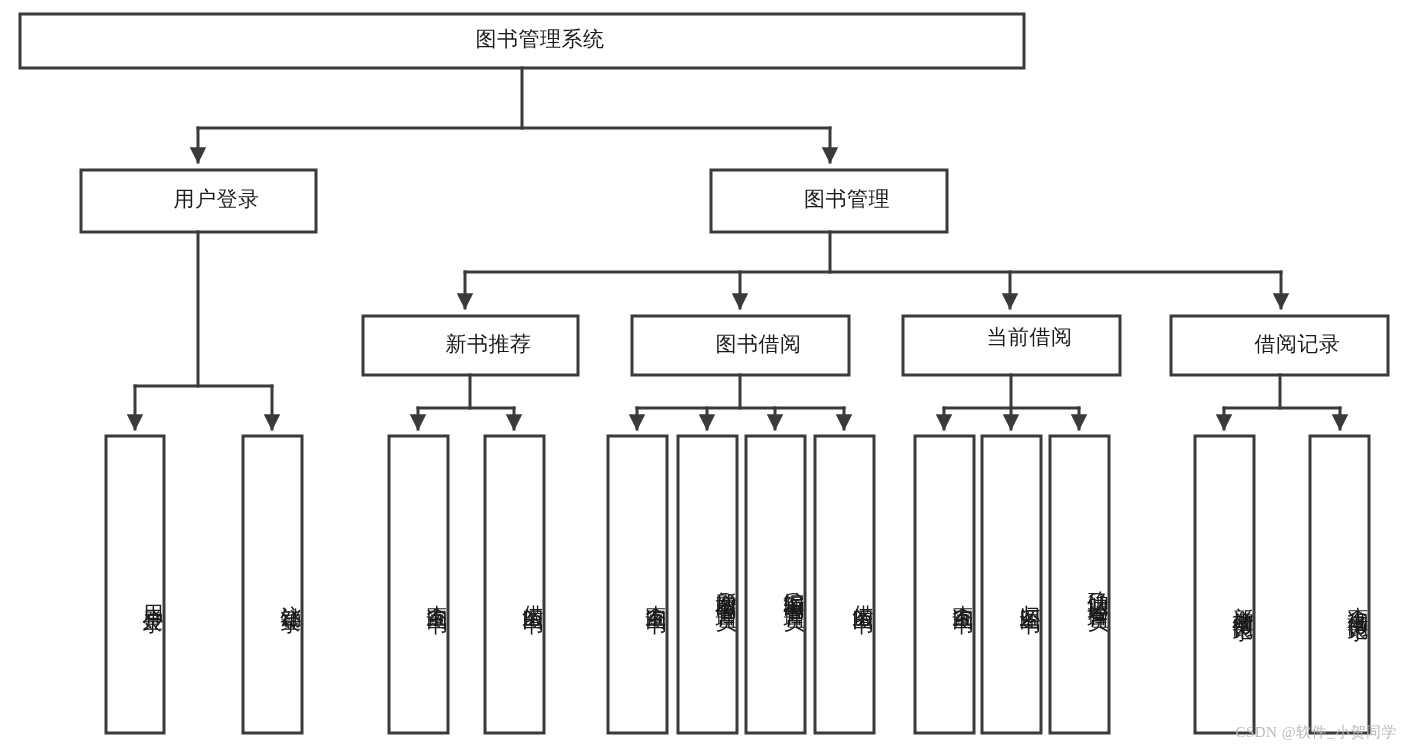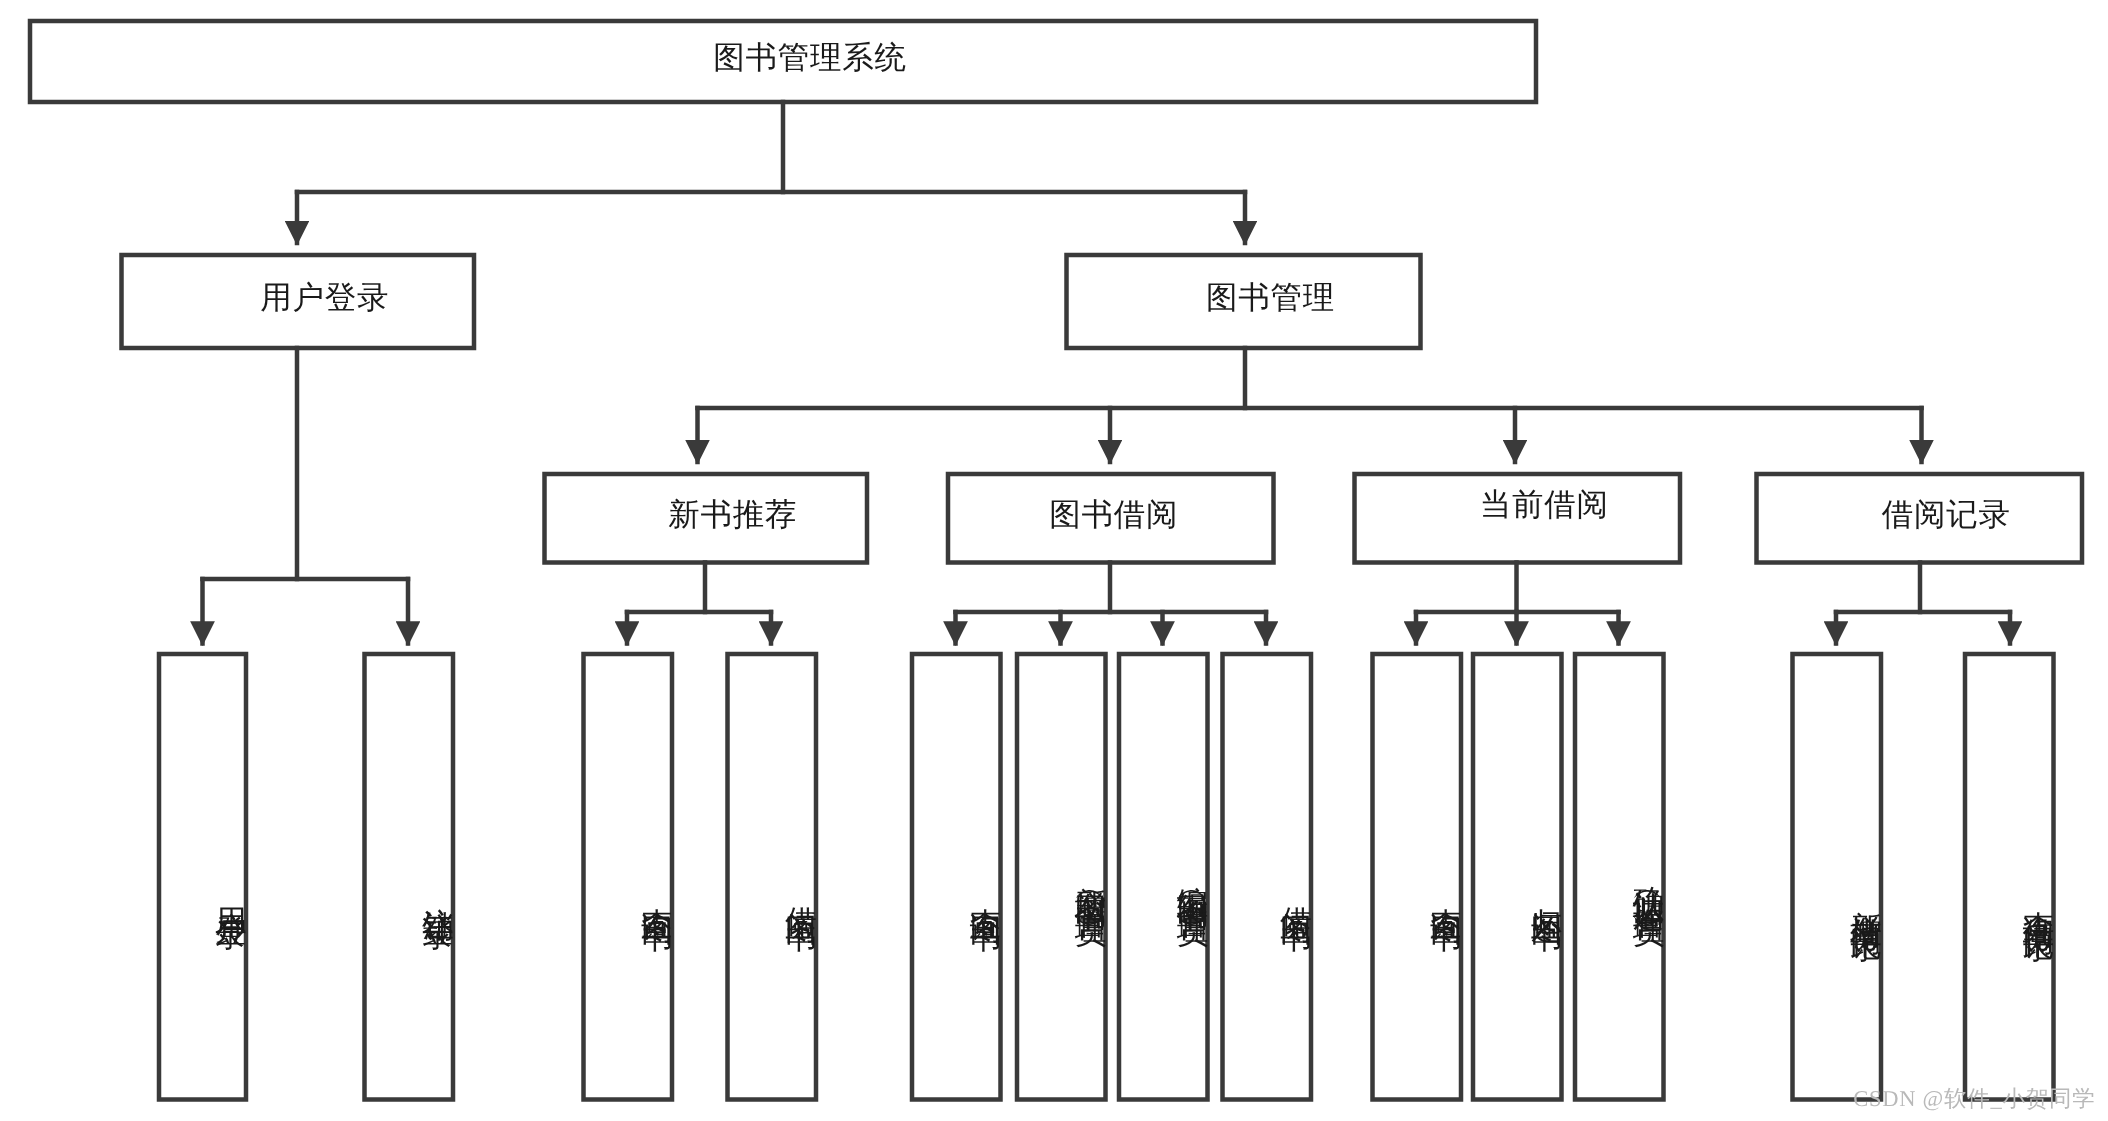--- a/index.html
+++ b/index.html
@@ -155,21 +155,21 @@
     <path class="connector" marker-end="url(#arrow)" d="M 1224 408 L 1224 429"></path>
     <path class="connector" marker-end="url(#arrow)" d="M 1340 408 L 1340 429"></path>
   </svg>
 
   <div class="node-label h" style="left:20px; top:14px; width:1004px; height:54px;">图书管理系统</div>
 
   <div class="node-label h" style="left:81px; top:170px; width:235px; height:62px;">用户登录</div>
   <div class="node-label h" style="left:711px; top:170px; width:236px; height:62px;">图书管理</div>
 
   <div class="node-label h" style="left:363px; top:316px; width:215px; height:59px;">新书推荐</div>
-  <div class="node-label h" style="left:616px; top:316px; width:217px; height:59px;">图书借阅</div>
+  <div class="node-label h" style="left:632px; top:316px; width:217px; height:59px;">图书借阅</div>
   <div class="node-label h" style="left:903px; top:316px; width:217px; height:46px;">当前借阅</div>
   <div class="node-label h" style="left:1171px; top:316px; width:217px; height:59px;">借阅记录</div>
 
   <div class="node-label v" style="left:106px; top:436px; width:58px; height:297px;">用户登录</div>
   <div class="node-label v" style="left:243px; top:436px; width:59px; height:297px;">注销登录</div>
   <div class="node-label v" style="left:389px; top:436px; width:59px; height:297px;">查询图书</div>
   <div class="node-label v" style="left:485px; top:436px; width:59px; height:297px;">借阅图书</div>
   <div class="node-label v" style="left:608px; top:436px; width:59px; height:297px;">查询图书</div>
   <div class="node-label v" style="left:678px; top:436px; width:59px; height:297px; padding-top:6px;">新增图书（管理员）</div>
   <div class="node-label v" style="left:746px; top:436px; width:59px; height:297px; padding-top:6px;">编辑图书（管理员）</div>

